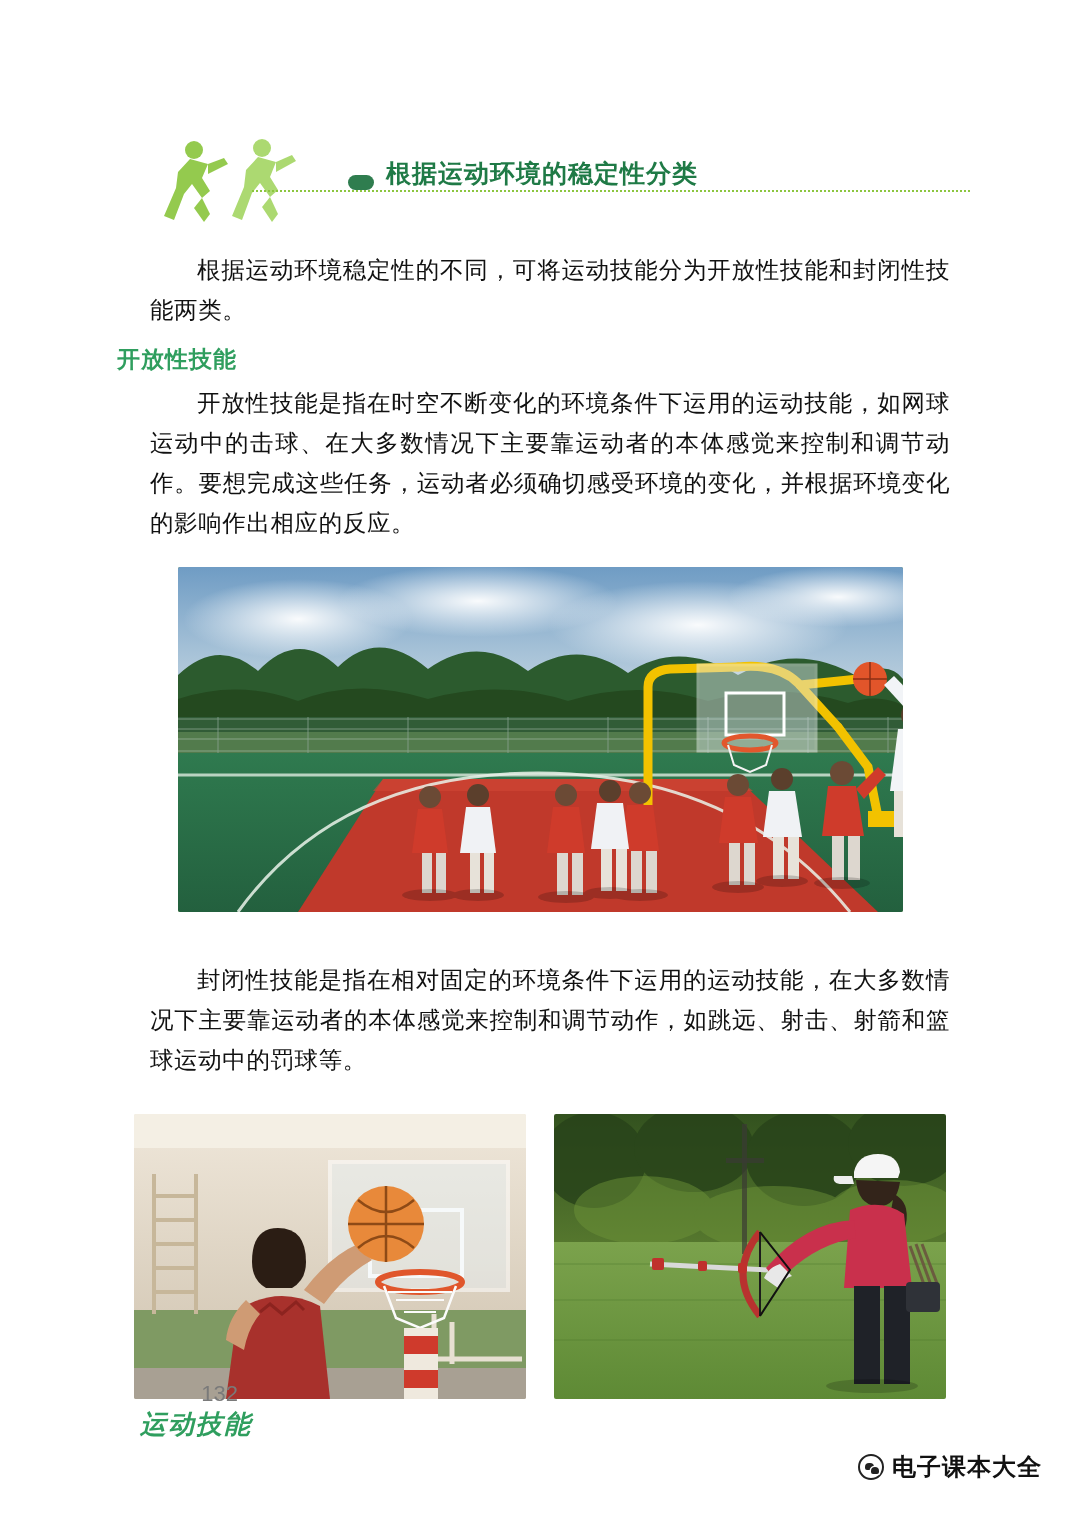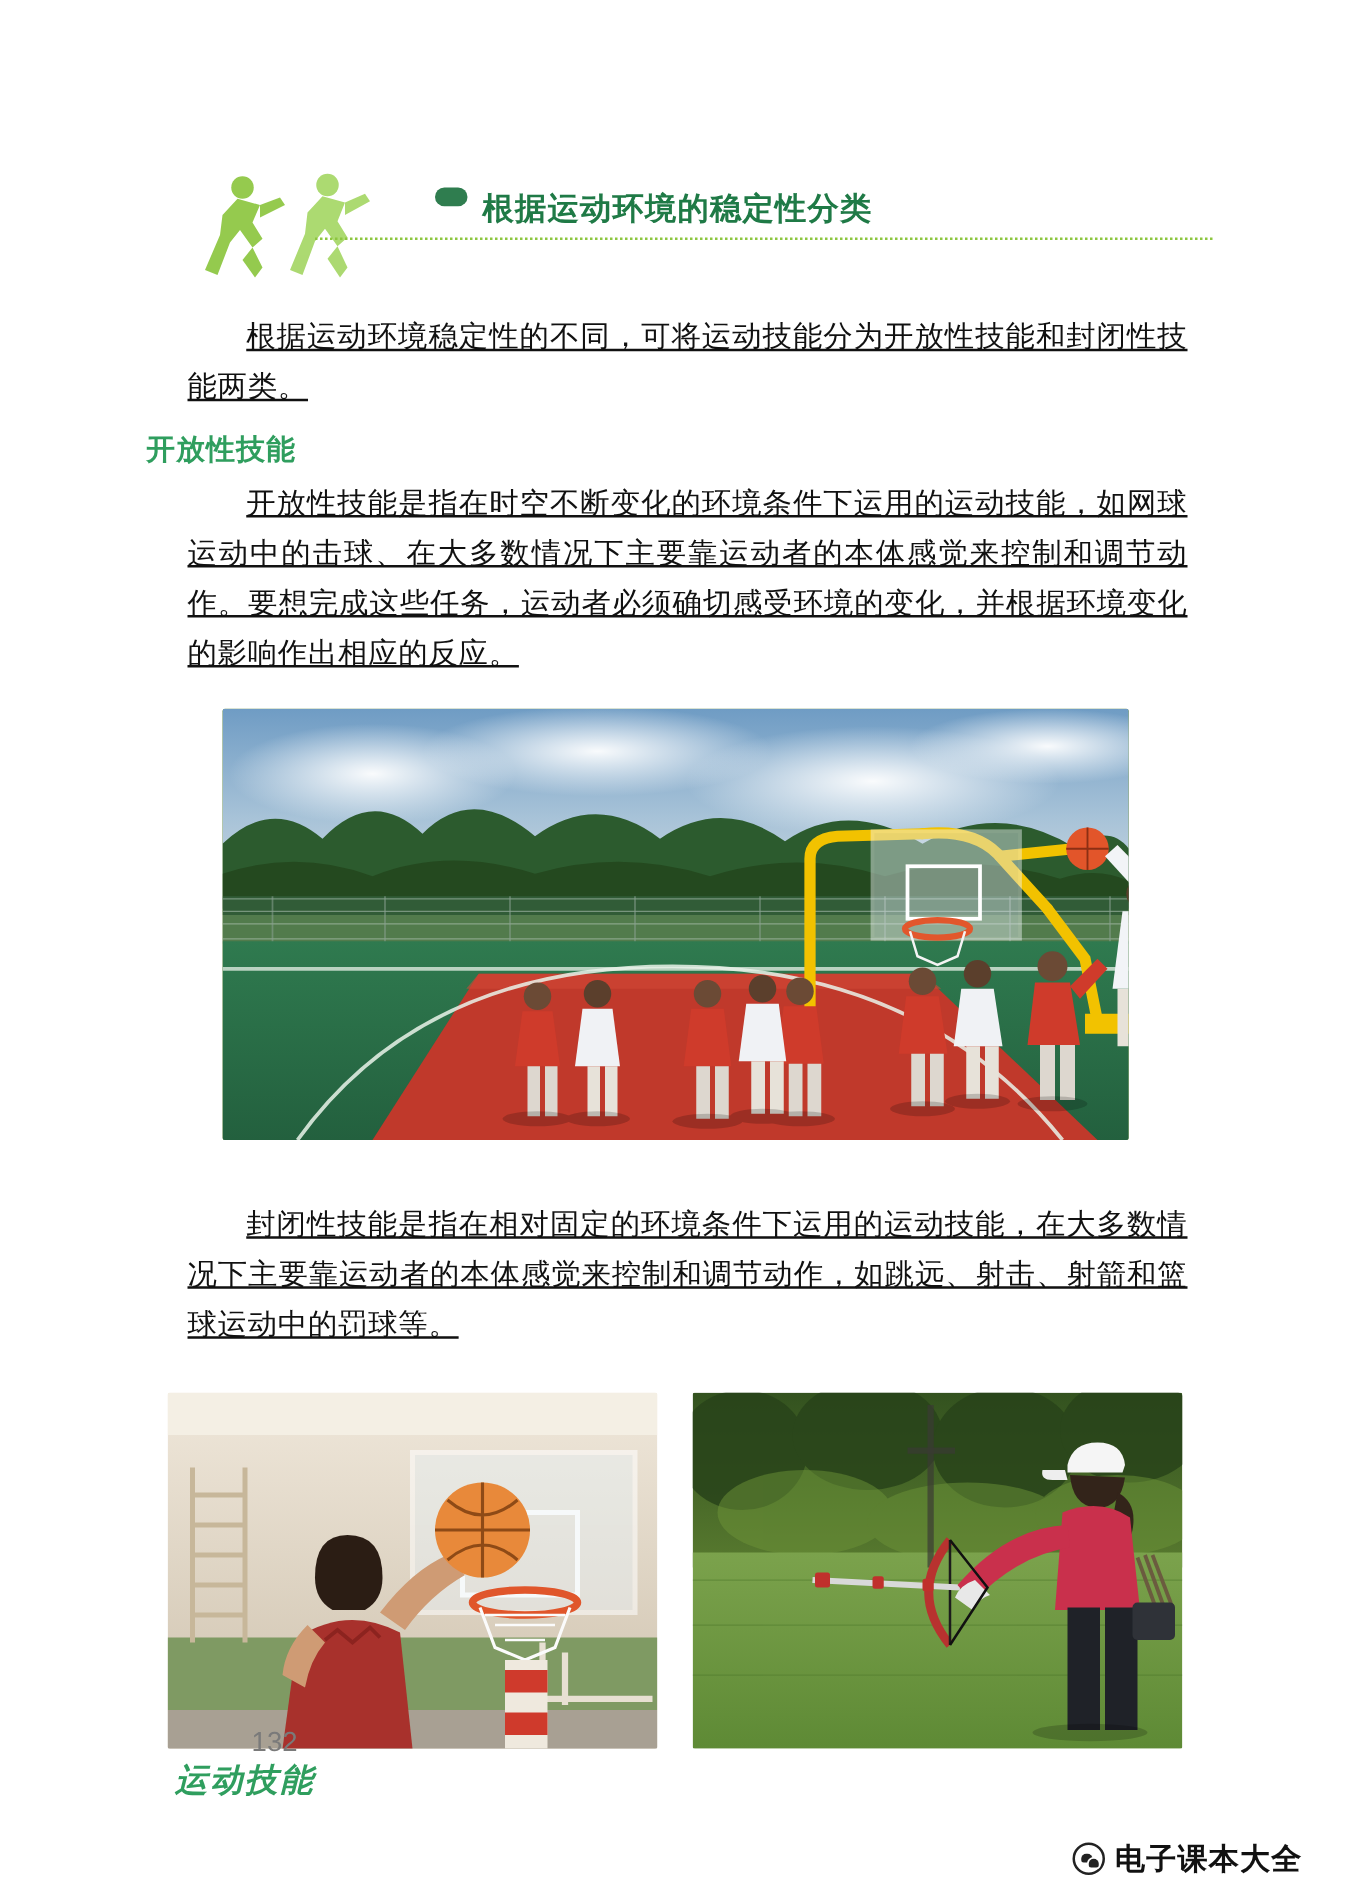--- a/index.html
+++ b/index.html
@@ -24,21 +24,21 @@
     position: absolute;
     left: 150px; top: 0px;
     width: 200px; height: 110px;
   }
   .section-title-row {
     position: absolute;
     left: 348px; top: 22px;
     width: 620px;
     height: 40px;
     display: flex;
-    align-items: flex-start;
+    align-items: flex-end;
   }
   .bullet-oval {
     width: 26px; height: 15px;
     border-radius: 8px;
     background: #2f7d4f;
     margin-right: 12px;
     flex: none;
   }
   .section-title {
     font-family: "Liberation Sans", sans-serif;
@@ -64,21 +64,21 @@
   }
   .para {
     font-size: 23.5px;
     line-height: 40px;
     color: #111;
     letter-spacing: 0.6px;
     text-align: justify;
     margin: 0;
     padding: 0 130px 0 150px;
   }
-  .para.indent { text-indent: 47px; text-decoration: underline; }
+  .para.indent { text-indent: 47px; }
   .sub-head {
     font-family: "Liberation Sans", sans-serif;
     font-weight: bold;
     font-size: 23px;
     color: #2f9e5e;
     padding-left: 117px;
     letter-spacing: 1px;
   }
   .gap-8 { height: 8px; }
   .gap-14 { height: 14px; }
@@ -126,21 +126,21 @@
   .footer-label {
     font-family: "Liberation Sans", sans-serif;
     font-weight: bold;
     font-style: italic;
     font-size: 26px;
     color: #2f9e5e;
     letter-spacing: 2px;
   }
   .watermark {
     position: absolute;
-    right: 38px; bottom: 13px;
+    right: 38px; bottom: 33px;
     display: flex;
     align-items: center;
     gap: 8px;
   }
   .wm-icon {
     width: 26px; height: 26px;
     border-radius: 50%;
     border: 2px solid #222;
     position: relative;
     flex: none;

